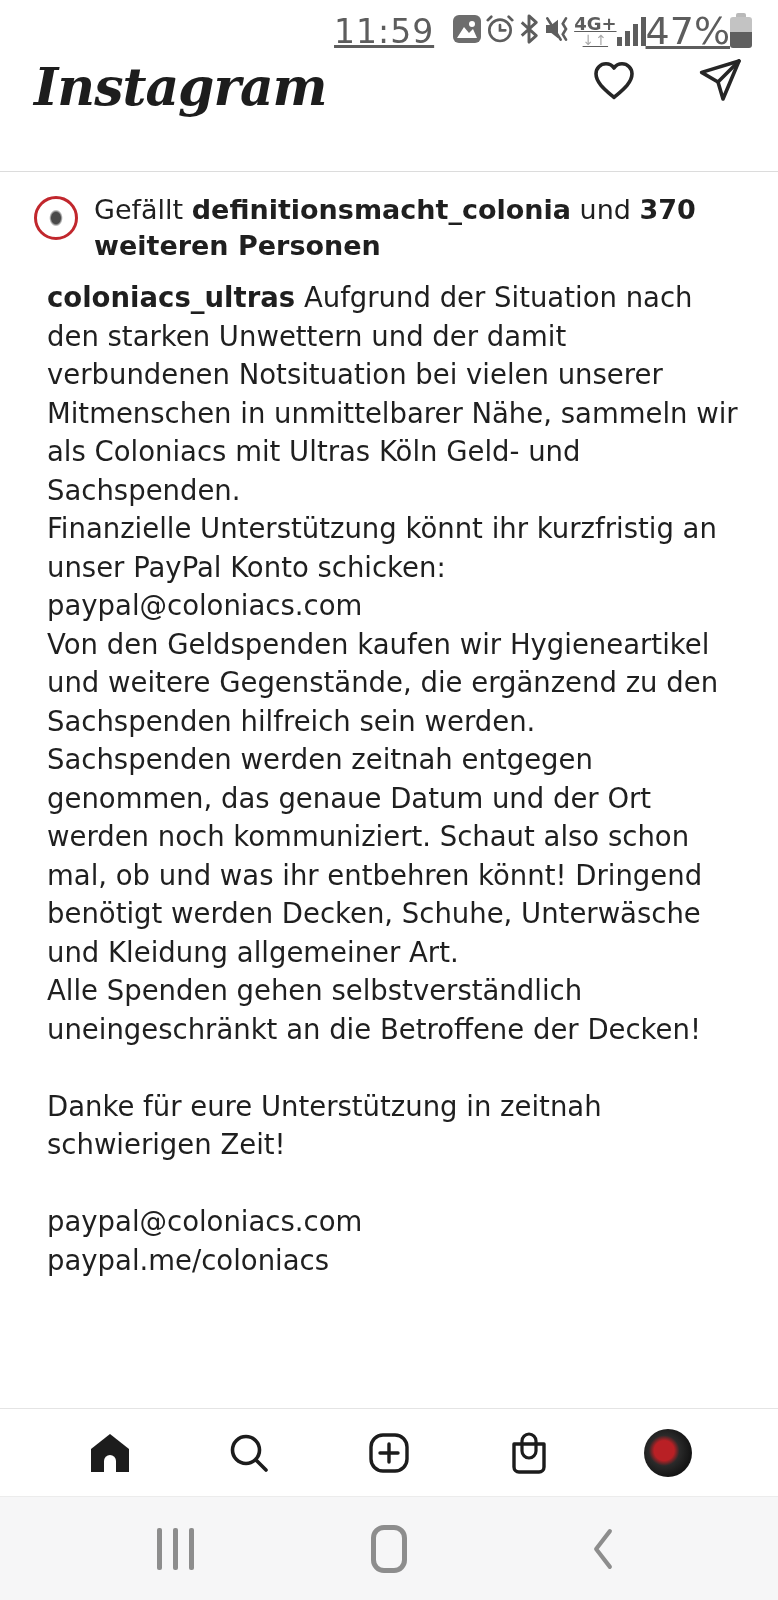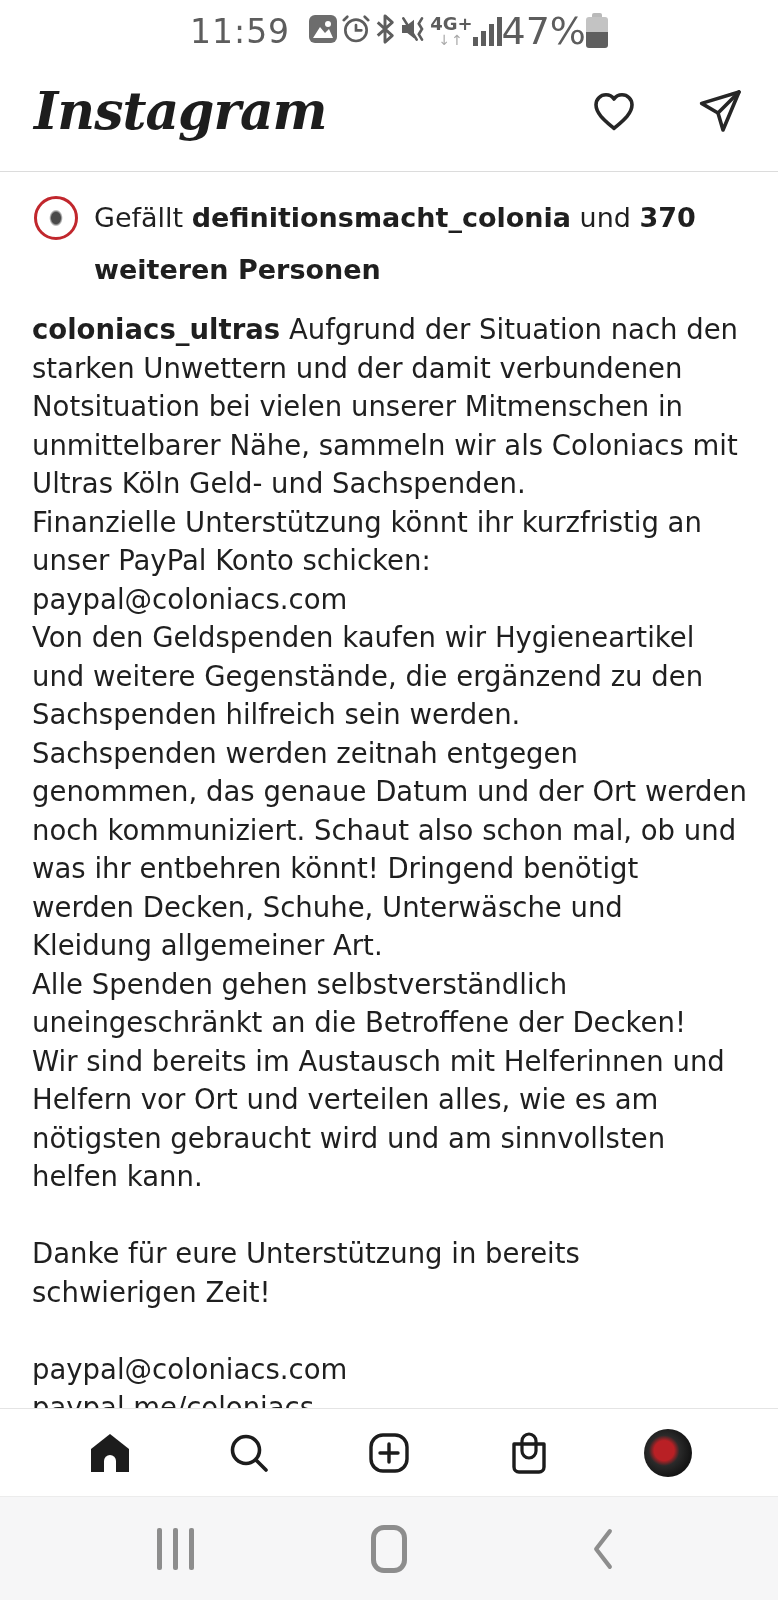--- a/index.html
+++ b/index.html
@@ -8,42 +8,43 @@
     position:relative;
     background:#ffffff;
     color:#262626;
     font-family:"DejaVu Sans", sans-serif;
     overflow:hidden;
   }
 
   
   .status-bar {
     height:56px;
-    display:flex; align-items:center; justify-content:center;
+    display:flex; align-items:center; justify-content:flex-end;
     padding:6px 26px 0 46px;
     color:#5d5d5d;
+    text-decoration:underline;
   }
   .sb-left { display:flex; align-items:center; gap:16px; }
   .sb-right { display:flex; align-items:center; }
   .sb-time { font-size:33px; letter-spacing:1px; }
   .sb-pct { font-size:38px; }
   .net-wrap { display:flex; flex-direction:column; align-items:center; line-height:1; }
   .net-type { font-size:18px; font-weight:bold; }
   .net-arrows { font-size:14px; color:#a9a9a9; letter-spacing:1px; }
   .signal { display:flex; align-items:flex-end; gap:3px; height:30px; }
   .signal span { width:5px; background:#5d5d5d; display:block; }
   .battery { width:22px; height:36px; display:flex; flex-direction:column; align-items:center; }
   .battery .nub { width:10px; height:4px; background:#b9b9b9; border-radius:2px 2px 0 0; }
   .battery .bod { width:22px; height:31px; border-radius:3px;
     background:linear-gradient(to bottom, #c3c3c3 0 48%, #5f5f5f 48% 100%); }
 
   
   .app-header {
     height:116px;
-    display:flex; align-items:center; justify-content:space-between;
+    display:flex; align-items:flex-start; justify-content:space-between;
     padding:0 34px 6px 34px;
     border-bottom:1px solid #dcdcdc;
   }
   .ig-logo {
     font-family:"DejaVu Serif", serif;
     font-style:italic; font-weight:bold;
     font-size:52px; color:#1d1d1d; letter-spacing:-1px;
   }
   .header-icons { display:flex; align-items:center; gap:58px; }
   .hicon { width:48px; height:48px; cursor:pointer; }
@@ -58,26 +59,26 @@
     flex:0 0 auto;
     width:44px; height:44px; border-radius:50%;
     border:3px solid #c1272d; background:#ffffff;
     position:relative; margin-top:4px;
   }
   .likes-avatar::after {
     content:""; position:absolute; left:50%; top:50%;
     width:16px; height:20px; transform:translate(-50%,-50%);
     background:radial-gradient(ellipse at center, #4a4a4a 0 40%, transparent 60%);
   }
-  .likes-text { font-size:27px; line-height:52px; color:#1f1f1f; }
+  .likes-text { font-size:27px; line-height:36px; color:#1f1f1f; }
   .bold { font-weight:bold; }
 
   
   .caption { padding:8px 30px 0 32px; font-size:27.5px; line-height:38.5px; color:#1f1f1f; }
-  .cap-line { min-height:38.5px; }
+  .cap-line { min-height:38.5px;margin-left:15px; }
 
   
   .ig-nav {
     position:absolute; left:0; top:1408px; width:778px; height:88px;
     background:#ffffff; border-top:1px solid #e4e4e4;
     display:flex; align-items:center; justify-content:space-around;
     padding:0 40px;
   }
   .nav-item { width:50px; height:50px; cursor:pointer; display:flex; align-items:center; justify-content:center; }
   .nav-item svg { width:48px; height:48px; }
@@ -172,23 +173,22 @@
   <div class="likes-avatar"></div>
   <div class="likes-text"><span>Gefällt</span> <span class="bold">definitionsmacht_colonia</span> <span>und</span> <span class="bold">370 weiteren Personen</span></div>
 </div>
 
 <div class="caption">
   <div class="cap-line"><span class="bold">coloniacs_ultras</span> <span>Aufgrund der Situation nach den starken Unwettern und der damit verbundenen Notsituation bei vielen unserer Mitmenschen in unmittelbarer Nähe, sammeln wir als Coloniacs mit Ultras Köln Geld- und Sachspenden.</span></div>
   <div class="cap-line">Finanzielle Unterstützung könnt ihr kurzfristig an unser PayPal Konto schicken: paypal@coloniacs.com</div>
   <div class="cap-line">Von den Geldspenden kaufen wir Hygieneartikel und weitere Gegenstände, die ergänzend zu den Sachspenden hilfreich sein werden.</div>
   <div class="cap-line">Sachspenden werden zeitnah entgegen genommen, das genaue Datum und der Ort werden noch kommuniziert. Schaut also schon mal, ob und was ihr entbehren könnt! Dringend benötigt werden Decken, Schuhe, Unterwäsche und Kleidung allgemeiner Art.</div>
   <div class="cap-line">Alle Spenden gehen selbstverständlich uneingeschränkt an die Betroffene der Decken!</div>
-  <div class="cap-line">Wir sind bereits im Austausch mit Helferinnen und Helfern vor Ort und verteilen alles, wie es am nötigsten gebraucht wird und am sinnvollsten helfen kann.</div>
   <div class="cap-line"></div>
-  <div class="cap-line">Danke für eure Unterstützung in bereits schwierigen Zeit!</div>
+  <div class="cap-line">Danke für eure Unterstützung in zeitnah schwierigen Zeit!</div>
   <div class="cap-line"></div>
   <div class="cap-line">paypal@coloniacs.com</div>
   <div class="cap-line">paypal.me/coloniacs</div>
 </div>
 
 <div class="ig-nav">
   <div class="nav-item">
     <svg viewBox="0 0 48 48">
       <path d="M24 5 L43 20 V43 H5 V20 Z" fill="#1c1c1c"></path>
       <path d="M18 43 v-11 a6 6 0 0 1 12 0 v11 z" fill="#ffffff"></path>

